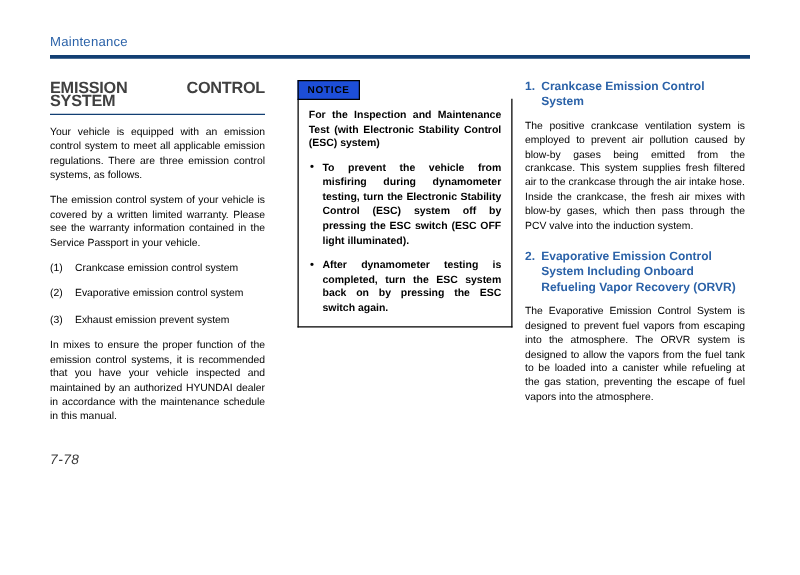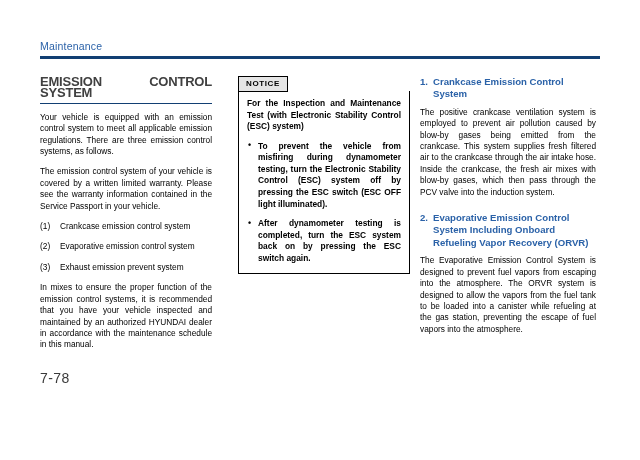--- a/index.html
+++ b/index.html
@@ -11,21 +11,21 @@
     height: 460px;
     background: #ffffff;
     font-family: "Liberation Sans", sans-serif;
     color: #000000;
     position: relative;
     overflow: hidden;
   }
 
   .page {
     position: absolute;
-    left: 0; top: 12px;
+    left: 0; top: 0;
     width: 640px;
     height: 402px;
   }
 
   
   .header {
     position: absolute;
     left: 40px;
     top: 28px;
     width: 560px;
@@ -88,21 +88,21 @@
   }
 
   
   .notice-tab {
     display: inline-block;
     border: 1.1px solid #000;
     padding: 1px 7px 1.5px 7px;
     font-size: 8px;
     font-weight: bold;
     letter-spacing: 0.6px;
-    background: #e5e5e5;
+    background: #1d4ed8;
     position: relative;
     z-index: 2;
   }
   .notice-box {
     border: 1.1px solid #000;
     border-top: none;
     margin-top: -1px;
     padding: 7px 8px 8px 8px;
   }
   .notice-head {
@@ -146,23 +146,24 @@
     top: 0;
   }
   .block { margin-bottom: 14px; }
   .block:last-child { margin-bottom: 0; }
 
   
   .footer {
     position: absolute;
     left: 40px;
     bottom: 28px;
-    font-size: 14px;
+    font-size: 11px;
     color: #3a3a3a;
     letter-spacing: 0.4px;
+    font-style: italic;
   }
 </style>
 </head>
 <body>
 
 <div class="page">
 
   <div class="header">
     <div class="header-title">Maintenance</div>
     <div class="header-rule"></div>

